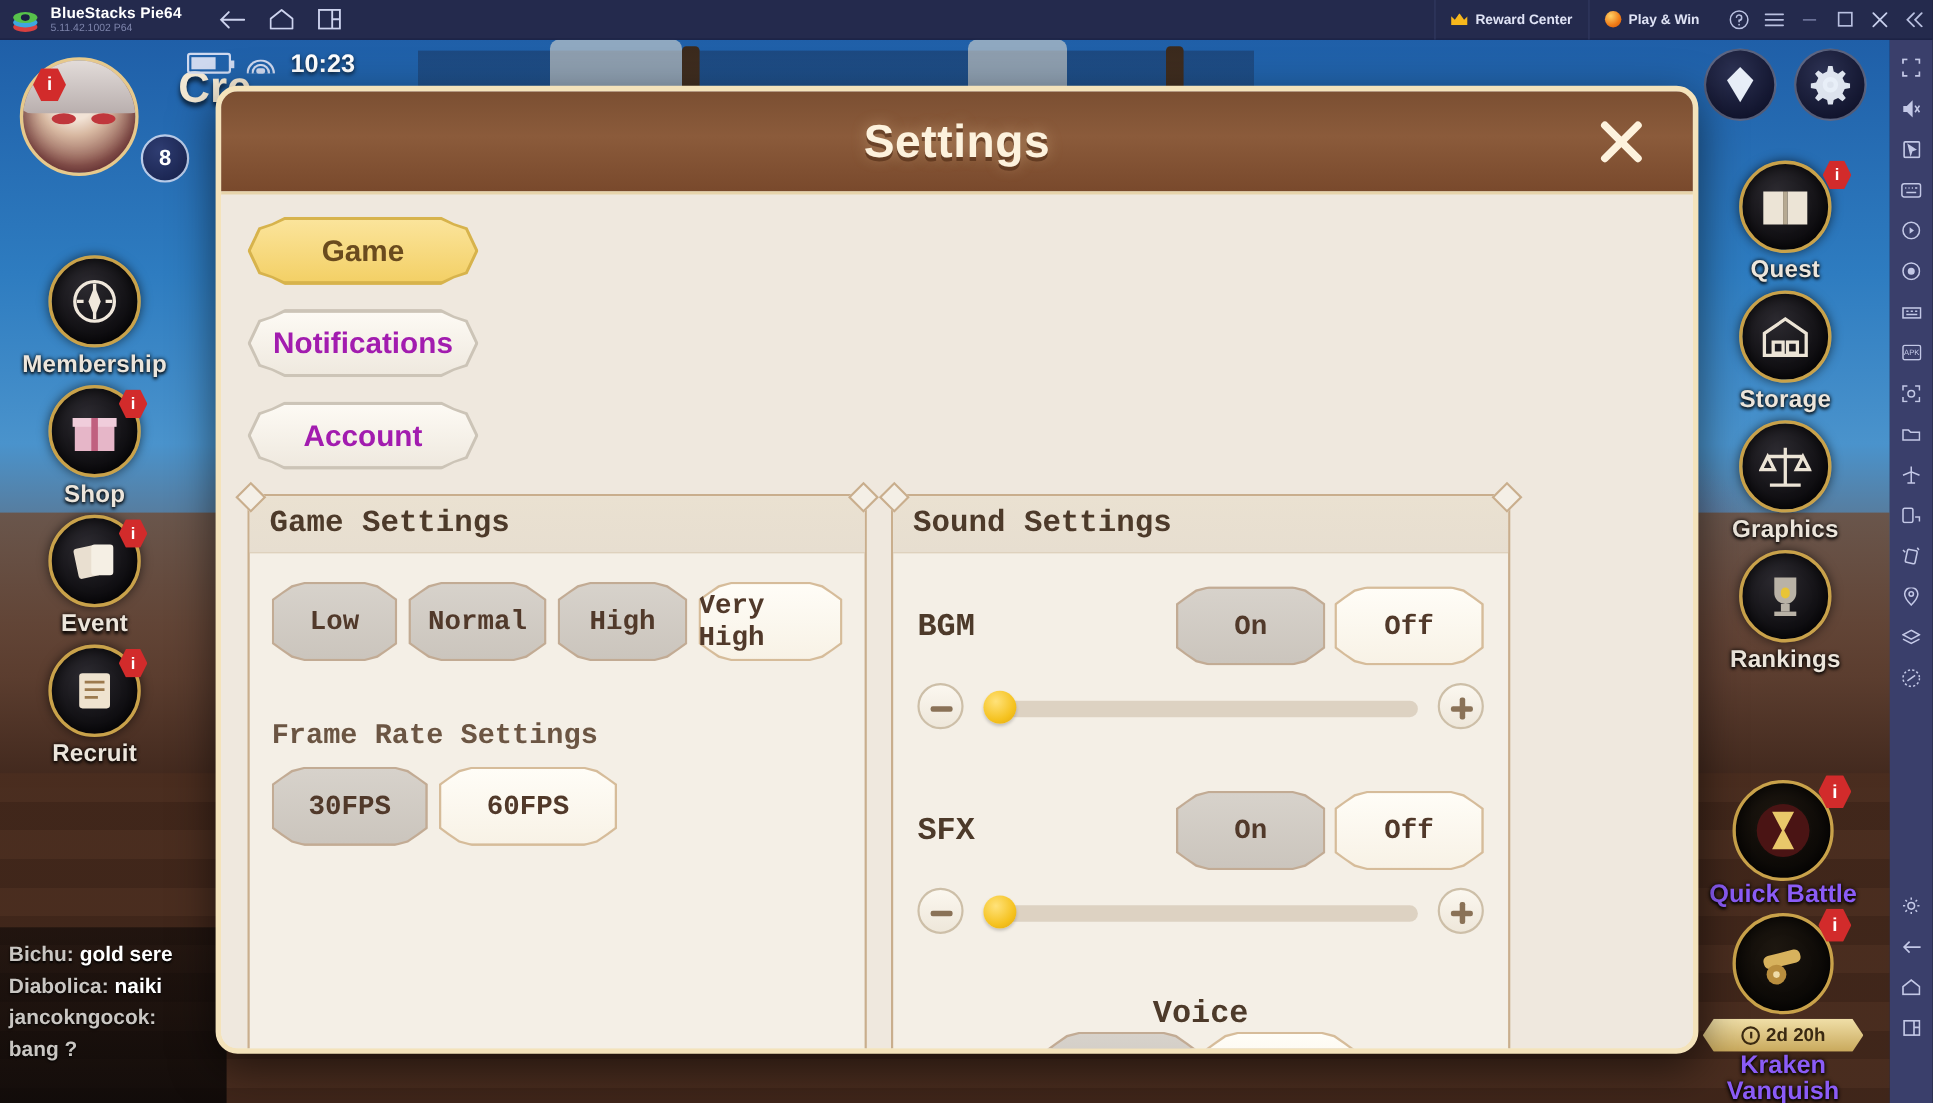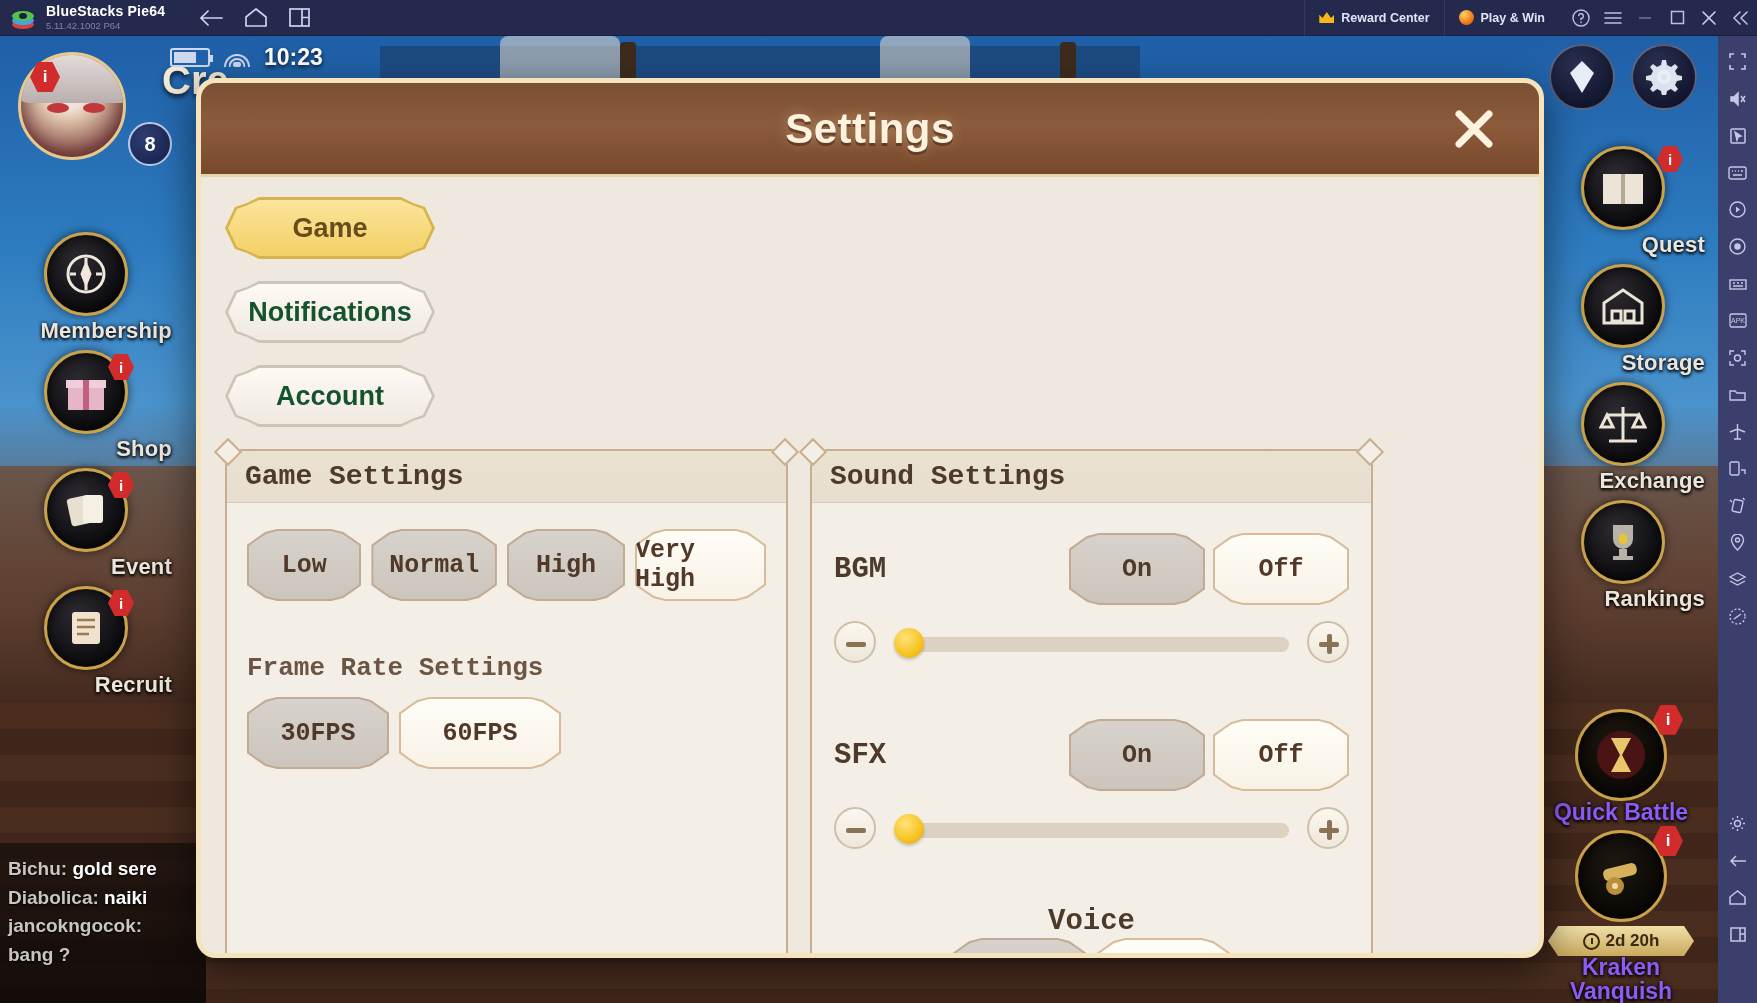--- a/index.html
+++ b/index.html
@@ -147,21 +147,20 @@
     width:84px;height:84px;border-radius:50%;margin:0 auto;
     background: radial-gradient(circle at 40% 32%, #2c2a30, #0b0a0d 75%);
     border:3px solid #c9a24a;
     box-shadow:0 0 10px rgba(0,0,0,.6), inset 0 0 12px rgba(0,0,0,.8);
     display:flex;align-items:center;justify-content:center;
   }
   .lm-label {
     color:#ece5db; font-weight:bold; font-size:22px; margin-top:2px;
     text-shadow: 0 0 4px #000, 0 2px 3px rgba(0,0,0,.9);
     letter-spacing:.2px;
-    text-align:right;
   }
   .badge-i {
     position:absolute; width:26px;height:26px; background:#d22b2b; color:#fff;
     font-weight:bold;font-size:15px; display:flex;align-items:center;justify-content:center;
     clip-path: polygon(25% 0,75% 0,100% 50%,75% 100%,25% 100%,0 50%);
     z-index:3;
   }
 
   
   .right-menu { position:absolute; right:52px; top:146px; width:164px; z-index:5; text-align:center; }
@@ -263,21 +262,21 @@
       173px 0%, 184px 5px, 195px 16%, 204px 50%,
       195px 84%, 184px 51px, 173px 100%,
       31px 100%, 20px 51px, 9px 84%);
   }
   .tab span { position:relative; z-index:2; }
   .tab.active { background:#d7b34c; }
   .tab.active .inner { background: linear-gradient(180deg,#fbe49b,#f3d066); }
   .tab.active span { color:#6a4b1e; }
   .tab.idle { background:#ccc4b7; }
   .tab.idle .inner { background: linear-gradient(180deg,#fdfaf4,#efe9df); }
-  .tab.idle span { color:#14532d; }
+  .tab.idle span { color:#a21caf; }
 
   
   .panels { display:flex; gap:22px; padding: 22px 24px 0 24px; font-family: Liberation Mono, monospace; }
   .panel {
     position:relative; width:563px; height:586px;
     background:#f4efe6;
     border: 2px solid #c9ae8d;
     border-radius: 4px;
   }
   .panel::before, .panel::after {
@@ -465,21 +464,21 @@
           </svg>
       </div>
       <div class="lm-label">Storage</div>
     </div>
     <div class="rm-item">
       <div class="lm-circle">
         <svg width="48" height="44" viewBox="0 0 48 44" fill="none" stroke="#ece4d6" stroke-width="3">
           <path d="M24 5v34M10 39h28M8 13h32M8 13l-6 12h12zM40 13l6 12H34z"></path>
           </svg>
       </div>
-      <div class="lm-label">Exchange</div>
+      <div class="lm-label">Graphics</div>
     </div>
     <div class="rm-item">
       <div class="lm-circle">
         <svg width="44" height="44" viewBox="0 0 44 44">
             <path d="M12 5h20v14a10 10 0 0 1-20 0z" fill="#b9b2a6"></path>
             <rect x="18" y="29" width="8" height="7" fill="#b9b2a6"></rect>
             <rect x="12" y="36" width="20" height="4" fill="#b9b2a6"></rect>
             <rect x="18" y="14" width="8" height="10" rx="4" fill="#e8c437"></rect>
           </svg>
       </div>

